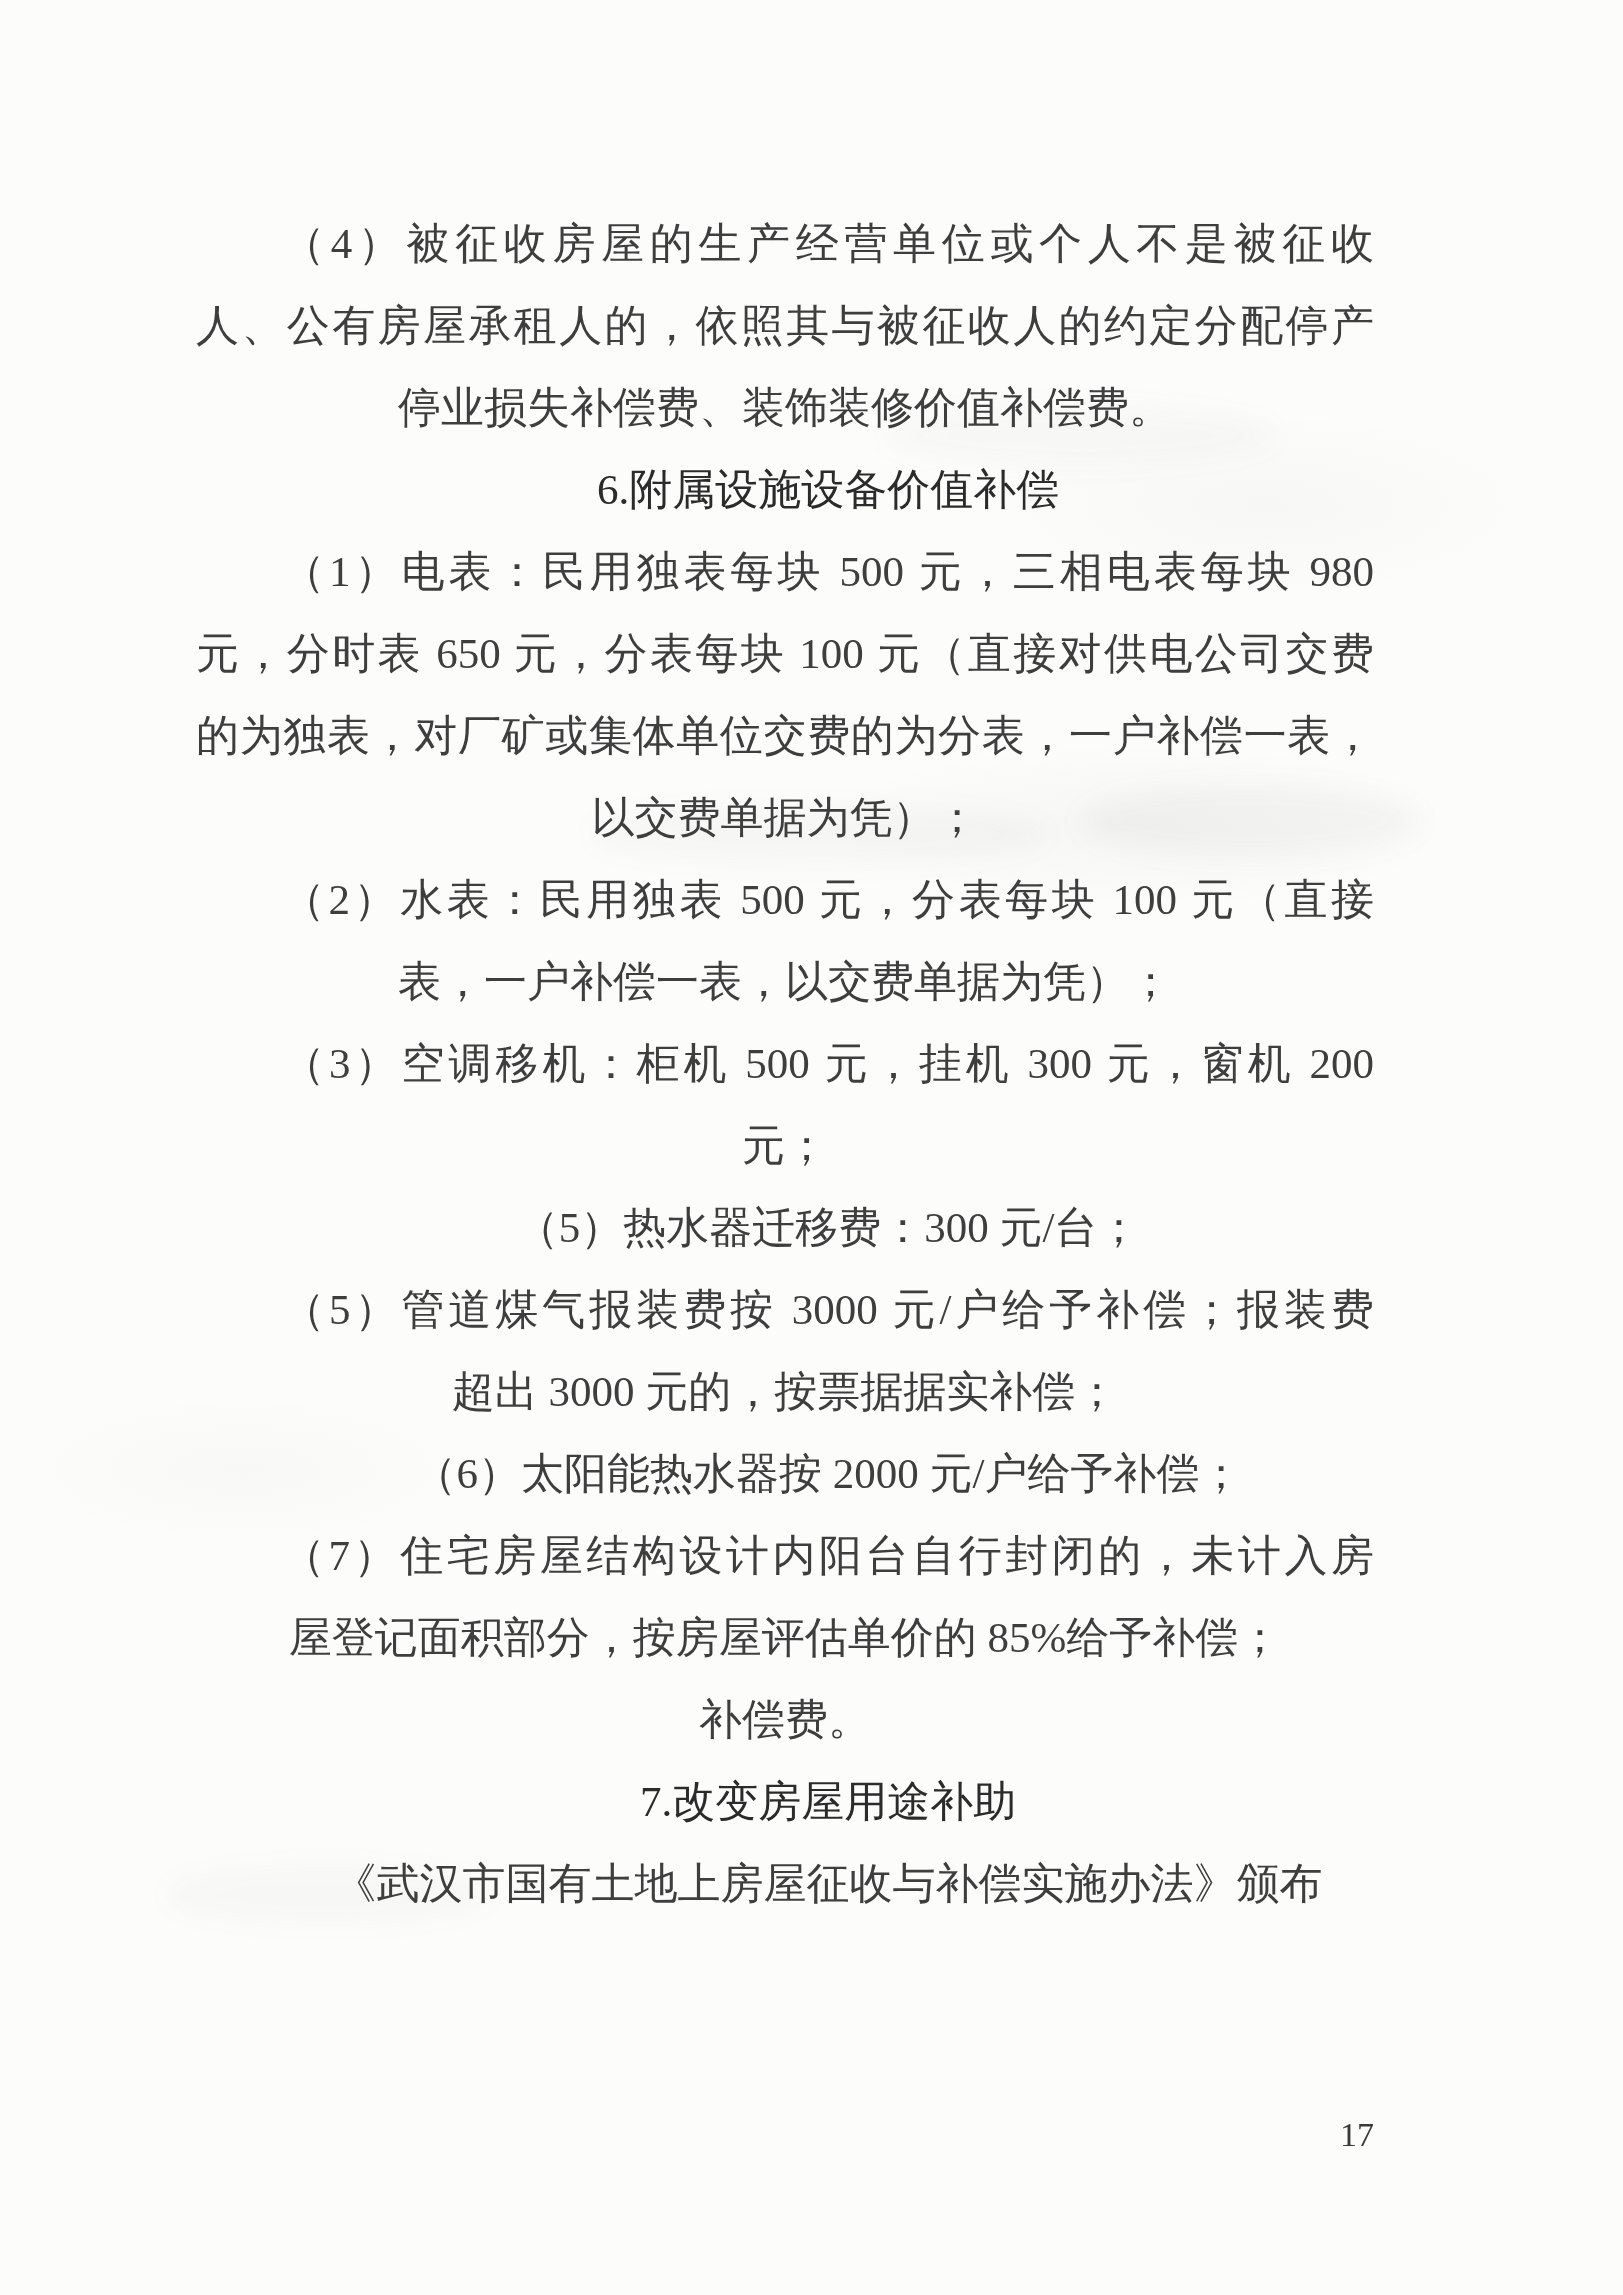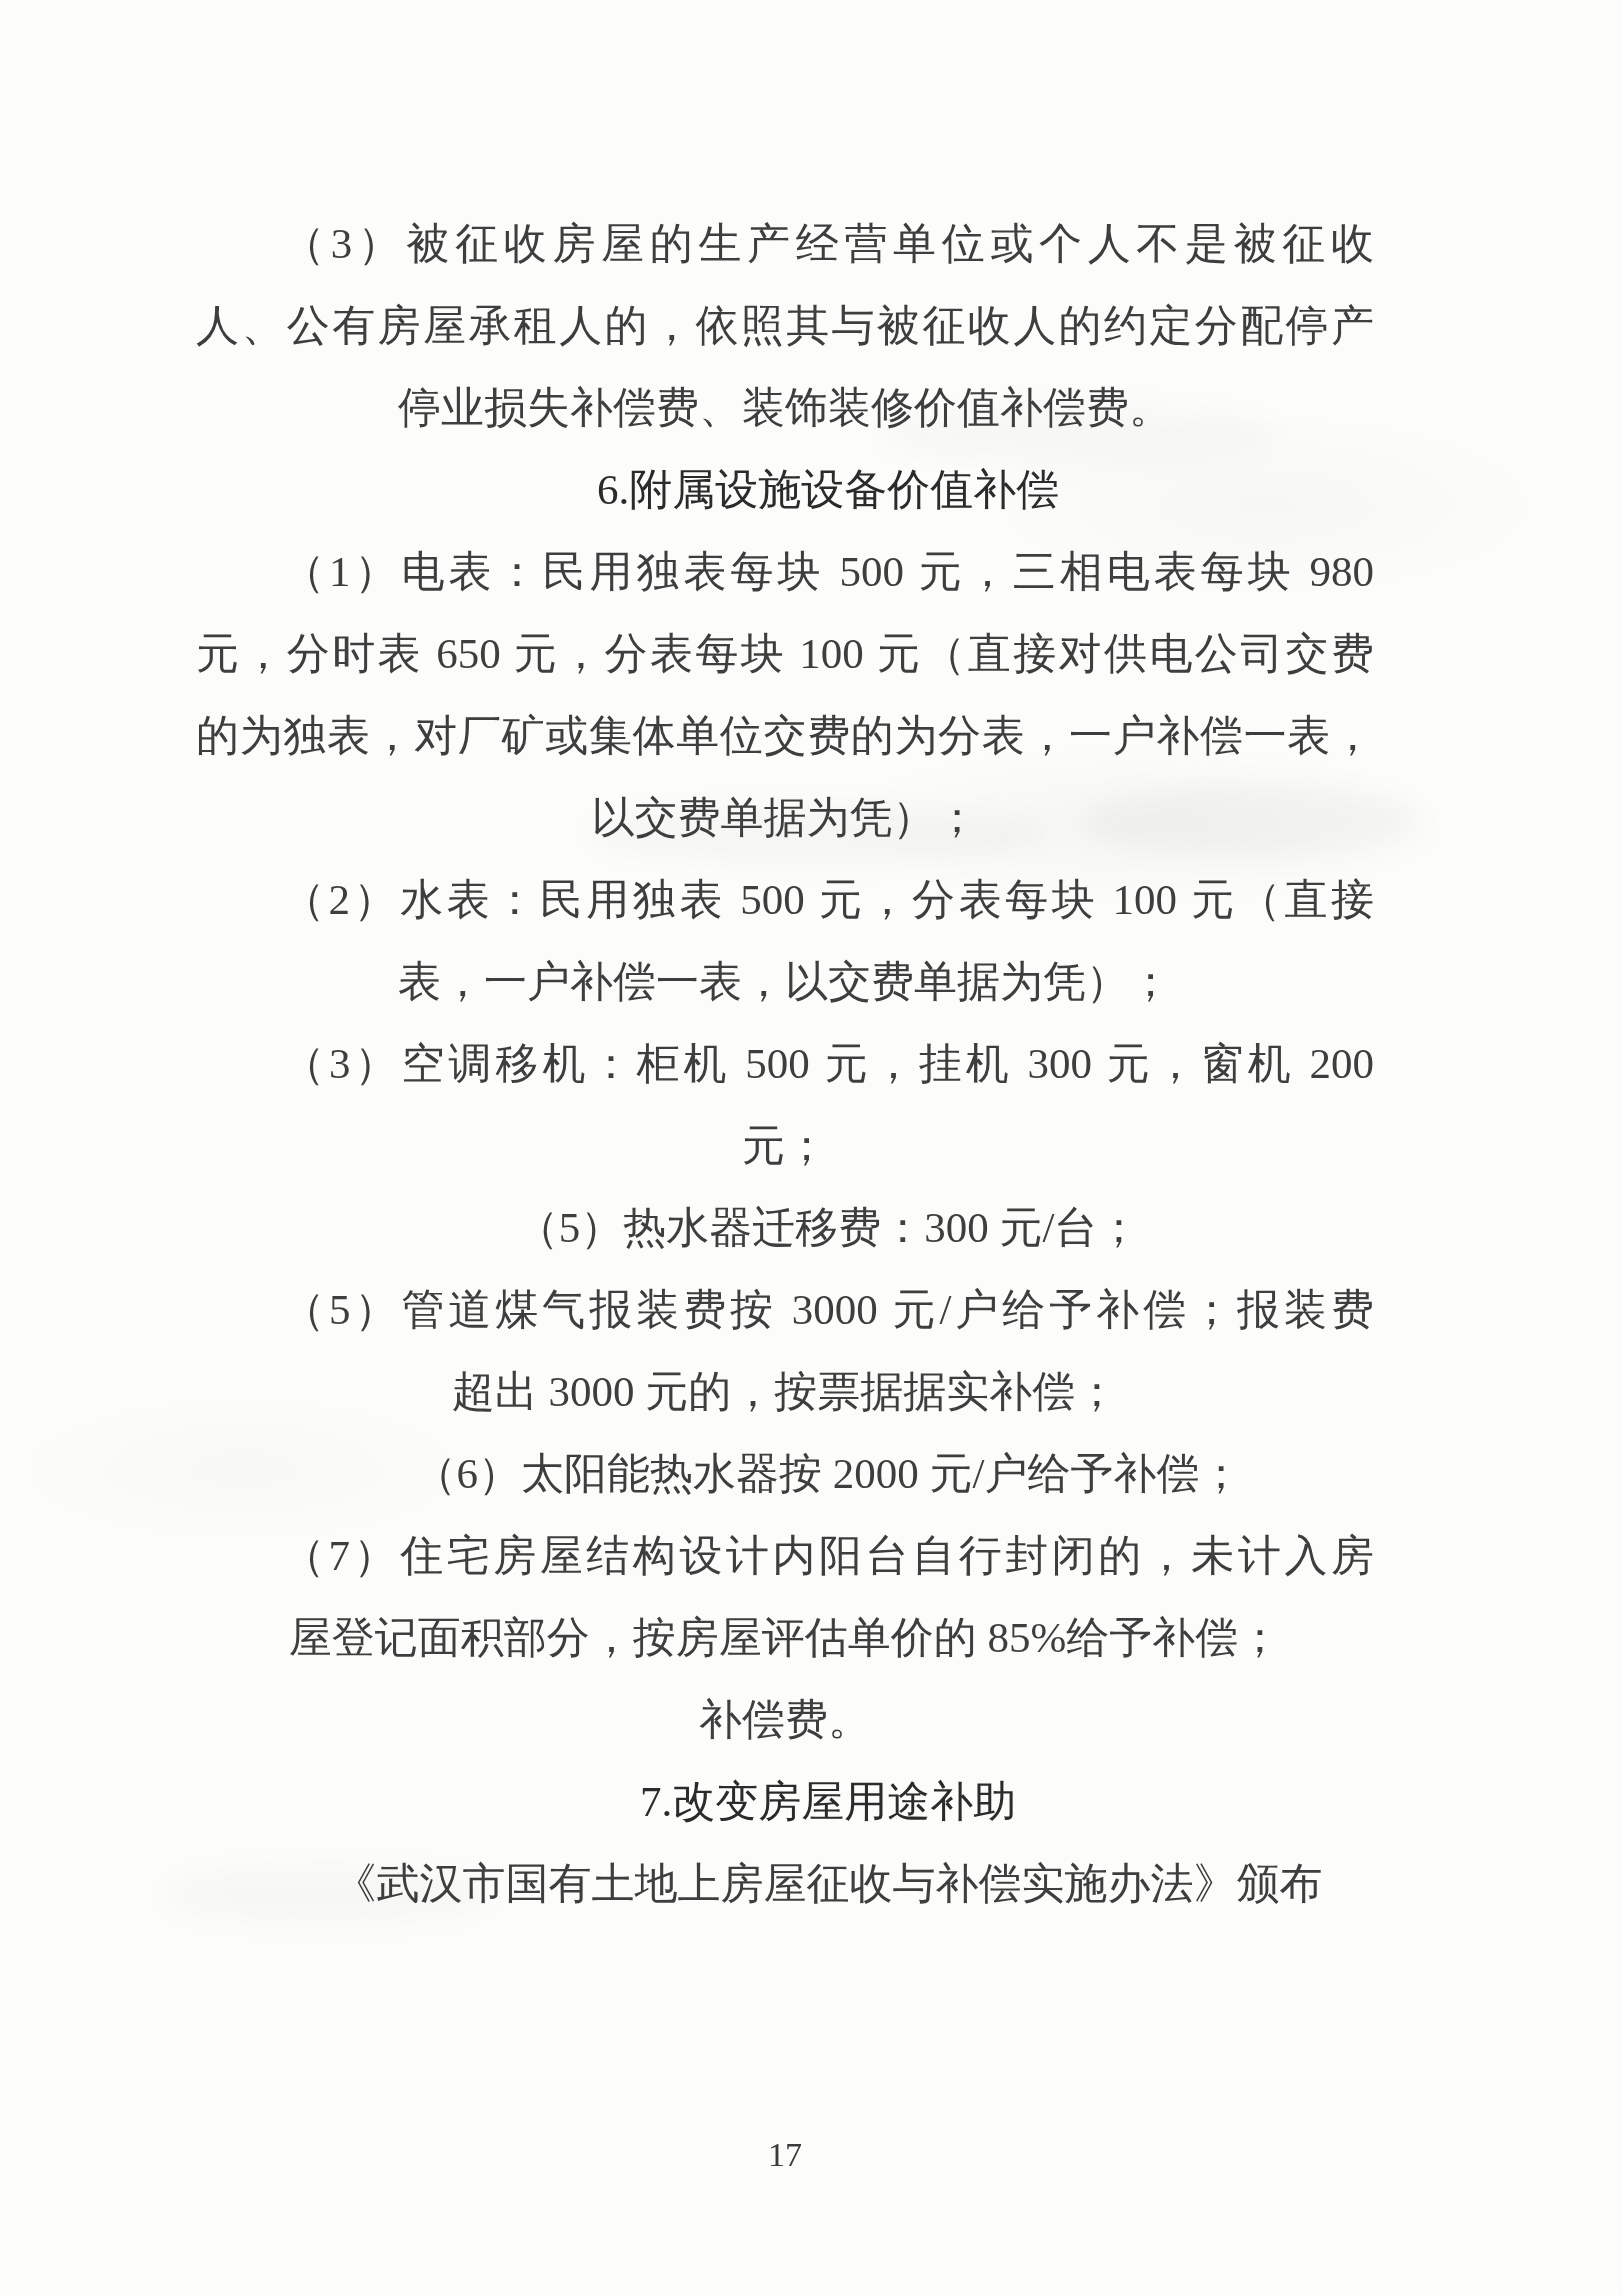--- a/index.html
+++ b/index.html
@@ -46,25 +46,24 @@
   }
   .line.justify {
     text-align: justify;
     text-align-last: justify;
   }
   .pagenum {
     position: absolute;
     top: 2115px;
     left: 196px;
     width: 1178px;
-    text-align: center;
+    text-align: right;
     font-size: 34px;
     line-height: 39px;
     color: #3a3a3a;
-    margin-top: 20px;
   }
   .noise {
     position: absolute;
     border-radius: 50%;
     filter: blur(11.8px);
     background: rgba(110,110,110,0.05);
     pointer-events: none;
   }
   .noise.n1 { left: 1080px; top: 785px; width: 340px; height: 72px; }
   .noise.n2 { left: 589px;  top: 805px; width: 458px; height: 59px; background: rgba(110,110,110,0.04); }
@@ -74,21 +73,21 @@
 </head>
 <body>
 
 <div class="sheet">
   <div class="noise n1"></div>
   <div class="noise n2"></div>
   <div class="noise n3"></div>
   <div class="noise n4"></div>
 
   <div class="textblock" id="textblock">
-      <div class="line indent justify">（3）被征收房屋的生产经营单位或个人不是被征收</div>
+      <div class="line indent justify">（4）被征收房屋的生产经营单位或个人不是被征收</div>
       <div class="line justify">人、公有房屋承租人的，依照其与被征收人的约定分配停产</div>
       <div class="line">停业损失补偿费、装饰装修价值补偿费。</div>
       <div class="line indent bold">6.附属设施设备价值补偿</div>
       <div class="line indent justify">（1）电表：民用独表每块 500 元，三相电表每块 980</div>
       <div class="line justify">元，分时表 650 元，分表每块 100 元（直接对供电公司交费</div>
       <div class="line justify">的为独表，对厂矿或集体单位交费的为分表，一户补偿一表，</div>
       <div class="line">以交费单据为凭）；</div>
       <div class="line indent justify">（2）水表：民用独表 500 元，分表每块 100 元（直接</div>
       <div class="line">表，一户补偿一表，以交费单据为凭）；</div>
       <div class="line indent justify">（3）空调移机：柜机 500 元，挂机 300 元，窗机 200</div>

